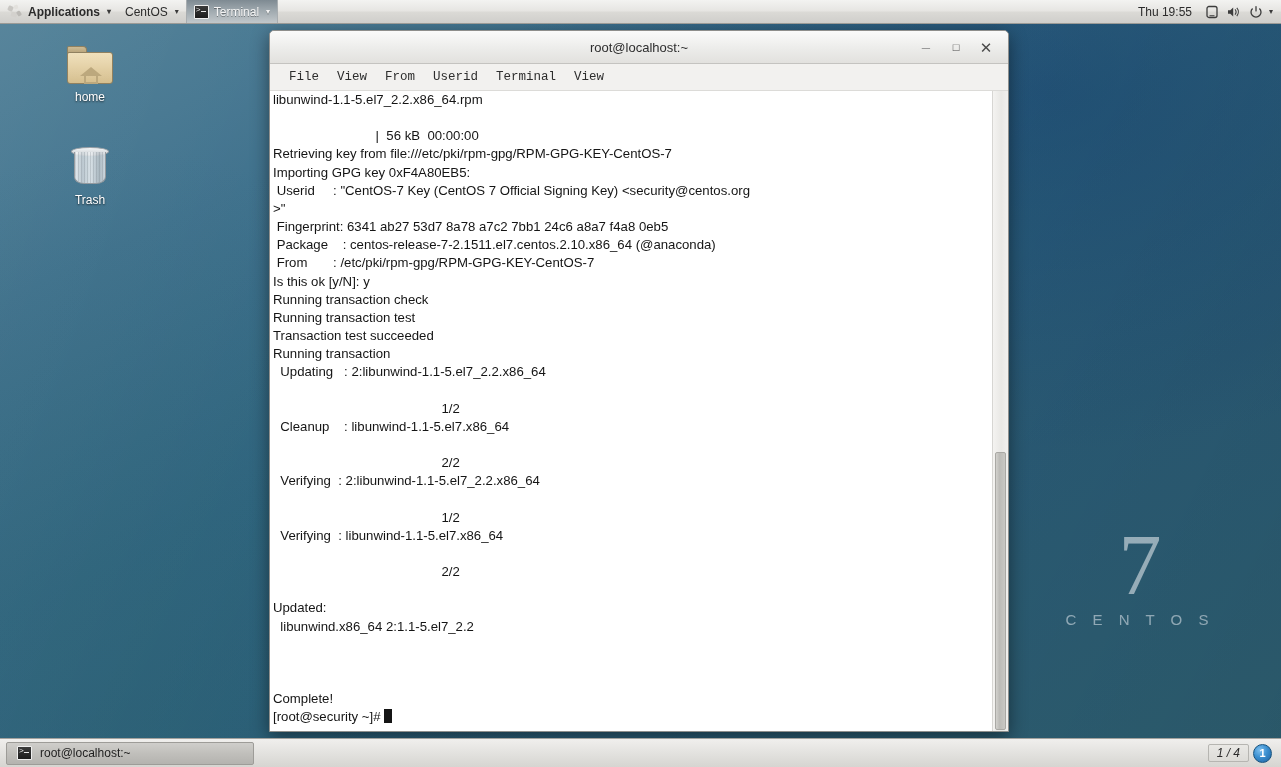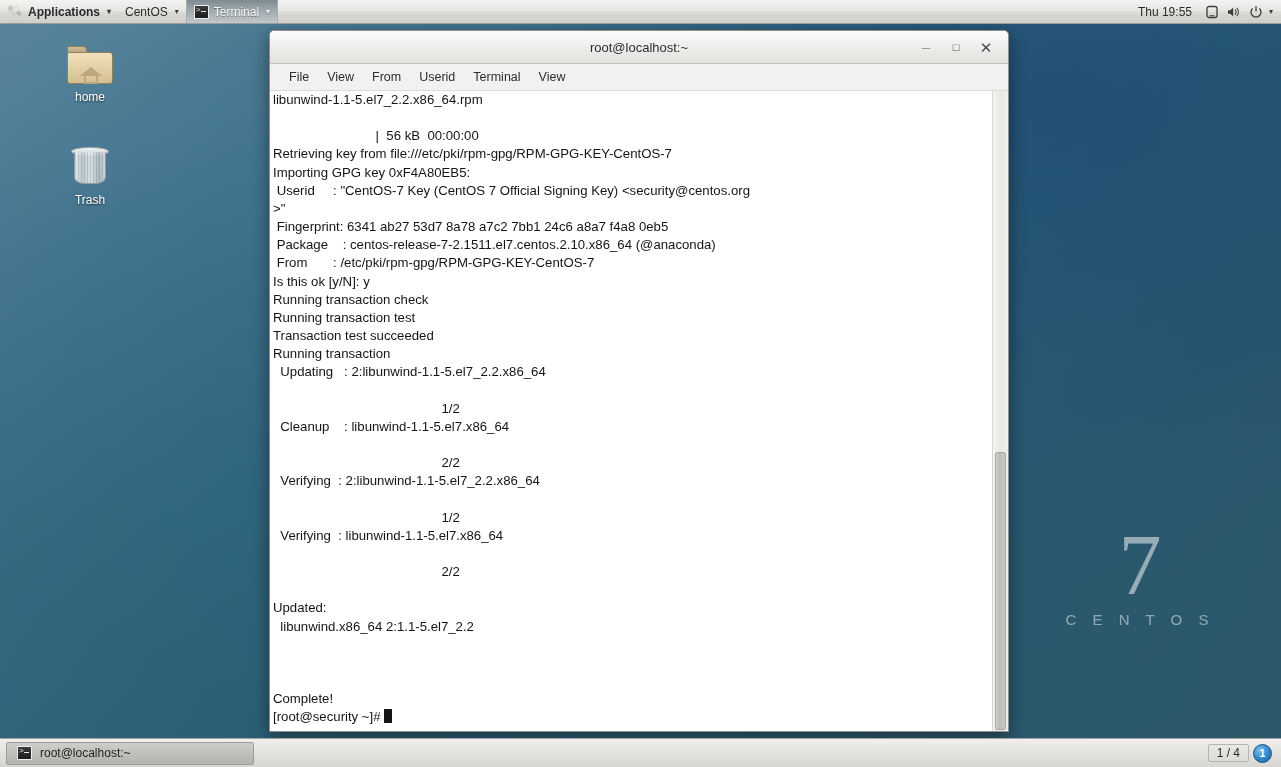--- a/index.html
+++ b/index.html
@@ -285,21 +285,21 @@
   #menubar {
     height: 26px;
     background: #f2f1ef;
     display: flex;
     align-items: center;
     padding-left: 10px;
     border-bottom: 1px solid #dcdbd8;
     font-size: 12.5px;
     color: #2d2d2d;
   }
-  .menu-item { padding: 2px 9px; cursor: default; border-radius: 2px; }
+  .menu-item { padding: 2px 9px; cursor: default; border-radius: 2px; font-family: Liberation Mono, monospace; }
 
   #term-body {
     position: relative;
     background: #ffffff;
     height: 643px;
     overflow: hidden;
   }
   #term-text {
     position: absolute;
     left: 3px; top: 0px;
@@ -368,20 +368,21 @@
   }
   #task-spacer { flex: 1 1 auto; }
   #workspace-indicator {
     font-size: 12px;
     color: #2b2b2b;
     padding: 1px 8px;
     margin-right: 4px;
     background: linear-gradient(to bottom,#e9e8e5,#dcdbd7);
     border: 1px solid #b6b5b1;
     border-radius: 2px;
+    font-style: italic;
   }
   #notify-badge {
     width: 19px; height: 19px;
     border-radius: 50%;
     margin-right: 9px;
     background: radial-gradient(circle at 35% 30%, #7fc0ef 0%, #3a8fd0 45%, #1d5f9e 100%);
     border: 1px solid #17537f;
     color: #ffffff;
     font-size: 11px;
     font-weight: bold;

